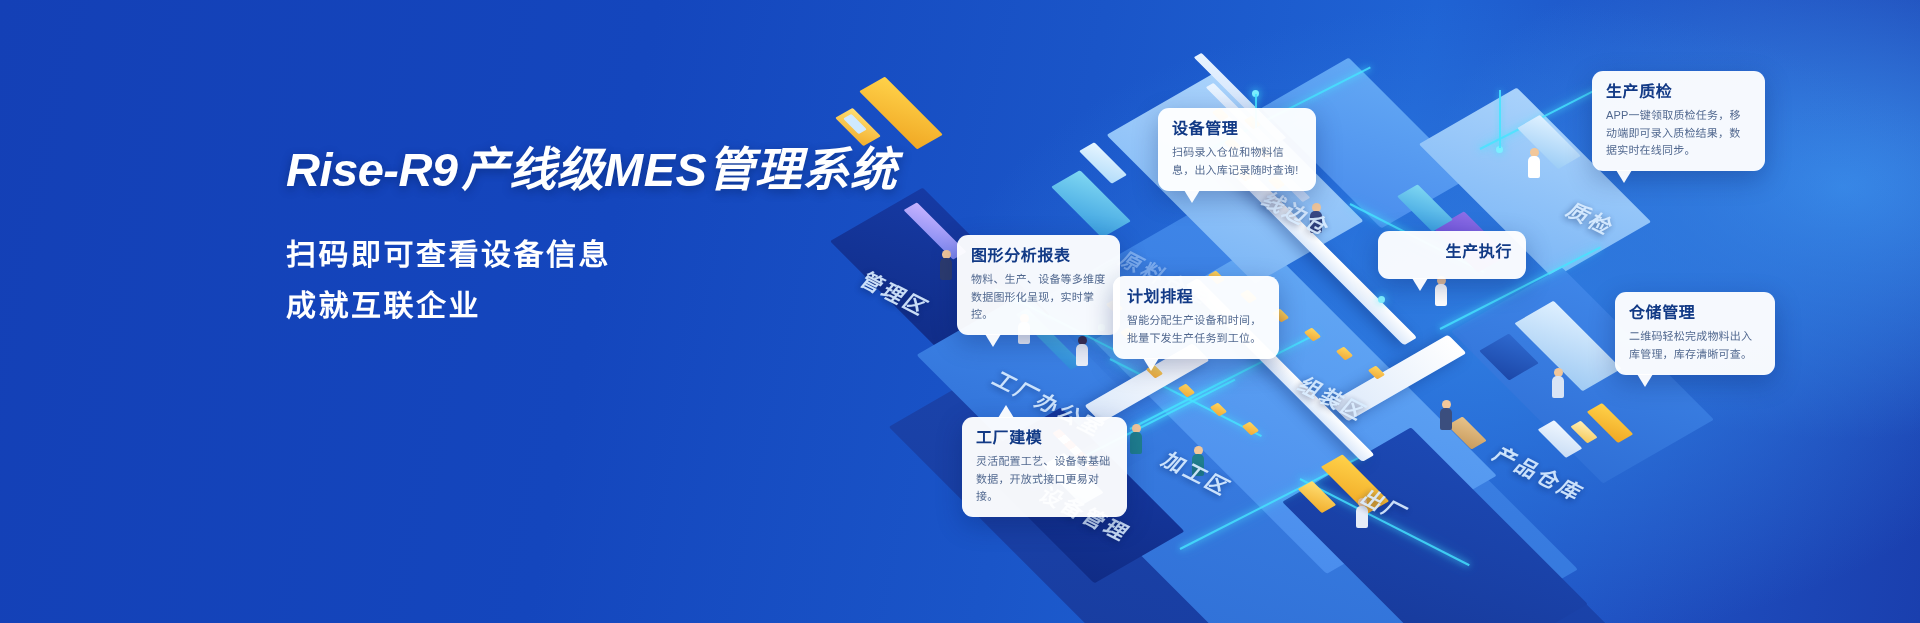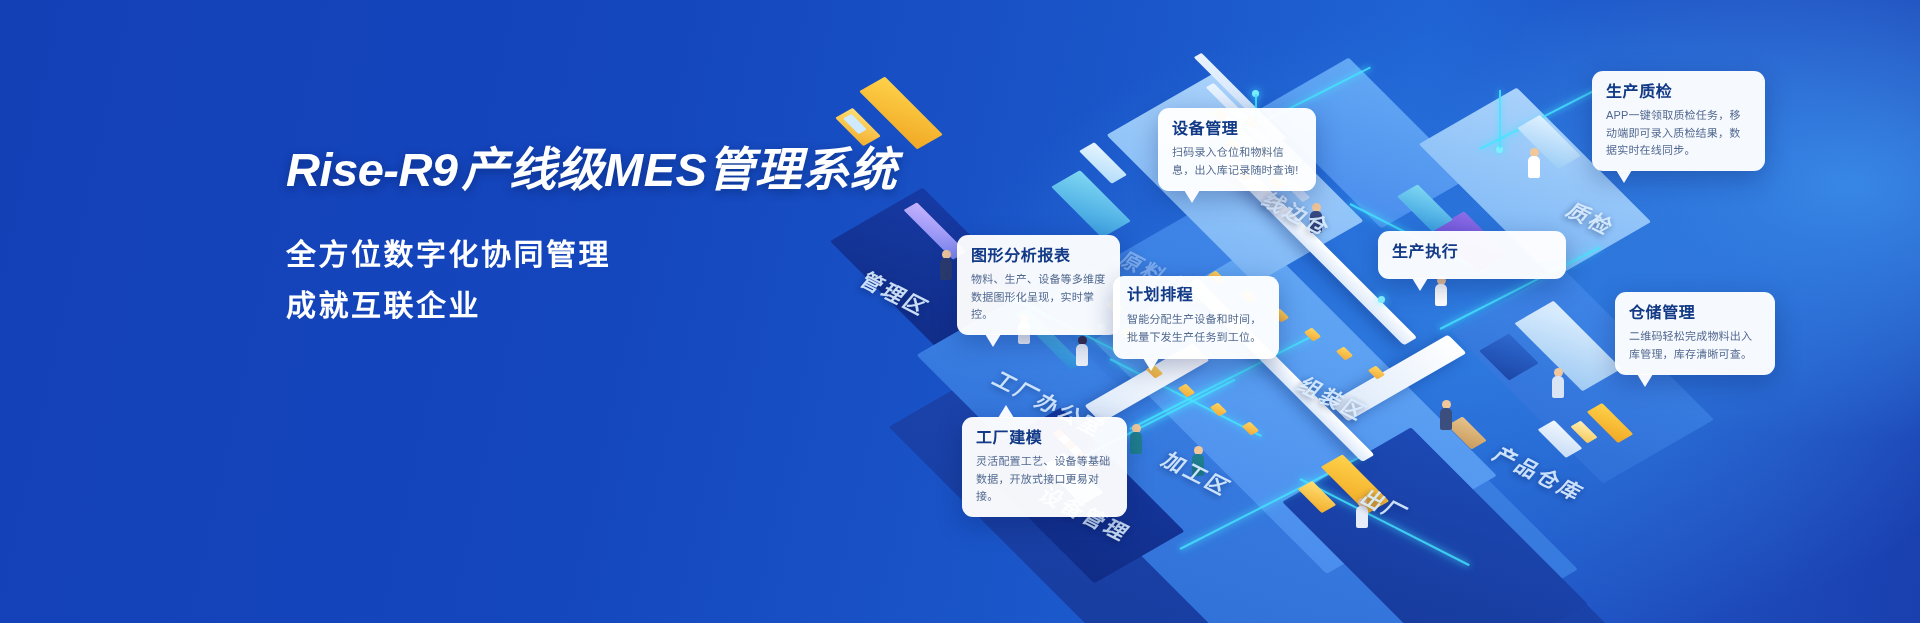--- a/index.html
+++ b/index.html
@@ -172,21 +172,21 @@
 </head>
 <body>
 
 <div id="banner">
 
   <div id="copy">
     <div id="headline">
       <span class="en">Rise-R9</span><span class="cn">产线级MES管理系统</span>
     </div>
     <div class="sub-list">
-      <div class="sub-line">全方位数字化协同管理</div>
+      <div class="sub-line">扫码即可查看设备信息</div>
       <div class="sub-line">成就互联企业</div>
     </div>
   </div>
 
   <div id="scene">
 
     <div class="plate dark" style="left:80px;  top:210px; width:640px; height:640px;"></div>
     <div class="plate mid" style="left:120px; top:175px; width:520px; height:520px;"></div>
     <div class="plate lite" style="left:250px; top:215px; width:330px; height:330px;"></div>
 
@@ -341,27 +341,27 @@
     <div class="c-body">扫码录入仓位和物料信息，出入库记录随时查询!</div>
     <div class="tail down" style="left:26px;"></div>
   </div>
 
   <div class="card" style="left:1592px; top:71px; width:173px;">
     <div class="c-title">生产质检</div>
     <div class="c-body">APP一键领取质检任务，移动端即可录入质检结果，数据实时在线同步。</div>
     <div class="tail down" style="left:24px;"></div>
   </div>
 
-  <div class="card" style="left:1113px; top:276px; width:166px;font-family:Liberation Mono, monospace;">
+  <div class="card" style="left:1113px; top:276px; width:166px;">
     <div class="c-title">计划排程</div>
     <div class="c-body">智能分配生产设备和时间，批量下发生产任务到工位。</div>
     <div class="tail down" style="left:30px;"></div>
   </div>
 
-  <div class="card" style="left:1378px; top:231px; width:188px;">
+  <div class="card" style="left:1378px; top:231px; width:148px;text-align:right;">
     <div class="c-title">生产执行</div>
     <div class="tail down" style="left:34px;"></div>
   </div>
 
   <div class="card" style="left:1615px; top:292px; width:160px;">
     <div class="c-title">仓储管理</div>
     <div class="c-body">二维码轻松完成物料出入库管理，库存清晰可查。</div>
     <div class="tail down" style="left:22px;"></div>
   </div>
 

